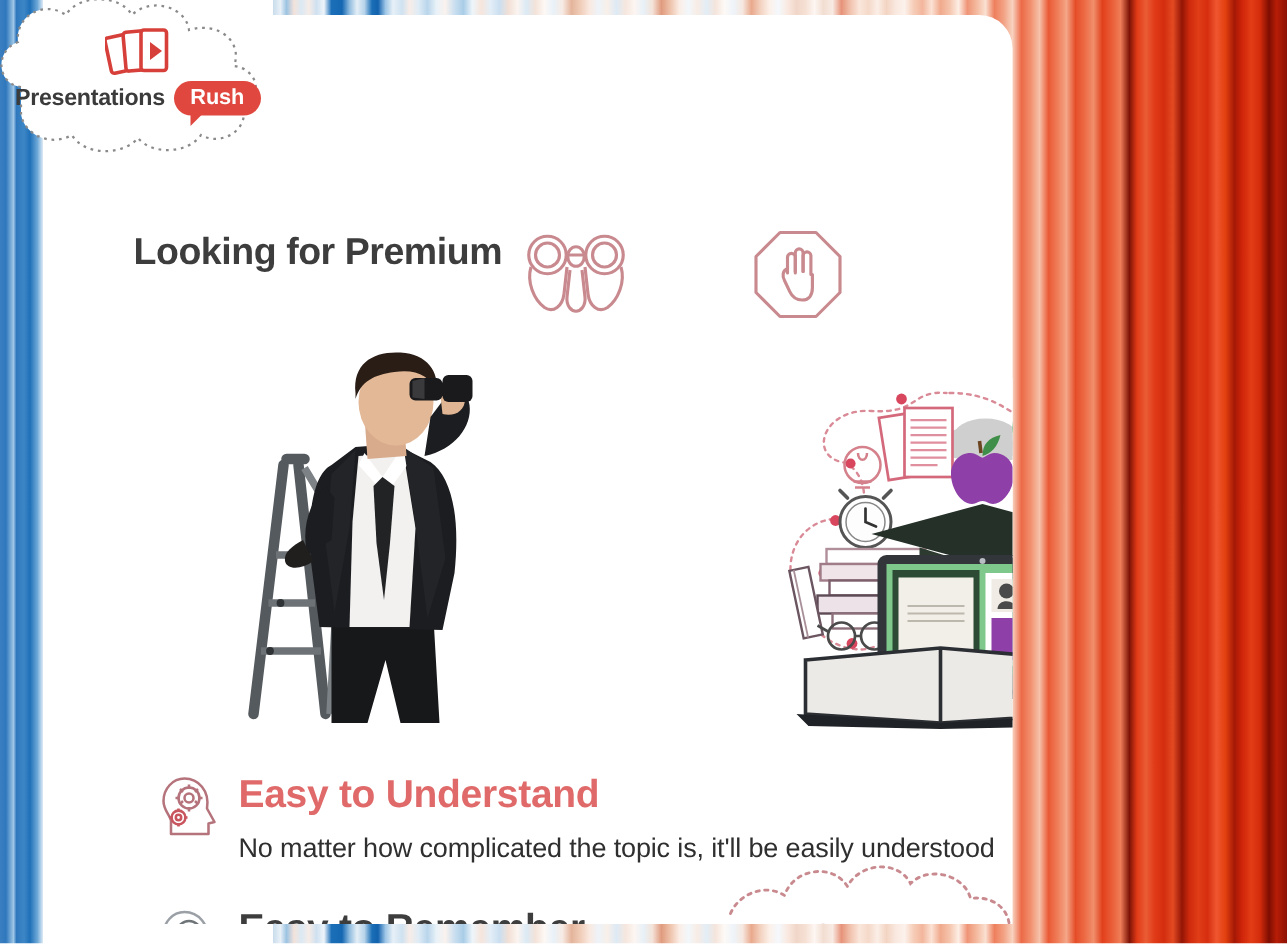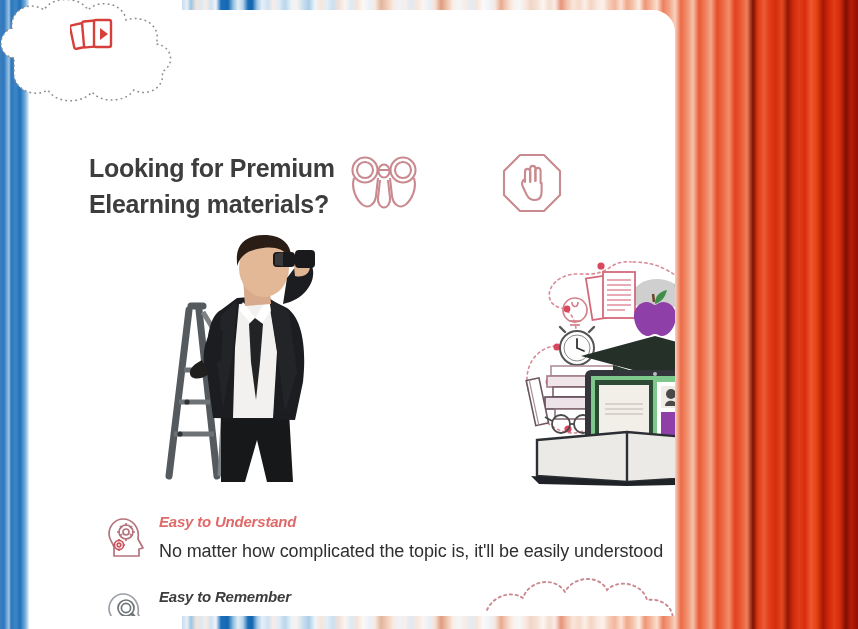--- a/index.html
+++ b/index.html
@@ -101,21 +101,21 @@
   
   #img-businessman{position:absolute;left:88px;top:222px;width:240px;height:250px;}
   #img-elearning{position:absolute;left:492px;top:242px;width:232px;height:215px;}
 
   
   #features{position:absolute;left:78px;top:503px;width:560px;}
   .feature{display:flex;align-items:flex-start;margin-bottom:22px;}
   .feature-icon{width:44px;flex:0 0 44px;padding-top:2px;}
   .feature-body{flex:1;padding-left:8px;}
   .feature-title{
-    font-size:15px;font-weight:bold;line-height:1.25;letter-spacing:-0.2px;font-style:italic;
+    font-size:26px;font-weight:bold;line-height:1.25;letter-spacing:-0.2px;
   }
   .t-red{color:#e06a6a;}
   .t-dark{color:#3d3d3d;}
   .feature-desc{
     font-size:18px;color:#2f2f2f;line-height:1.62;margin-top:5px;
     letter-spacing:-0.1px;
   }
 
   
   #bottom-cloud{position:absolute;right:0px;bottom:-24px;z-index:5;}
@@ -125,21 +125,20 @@
 
 <div id="stripes"></div>
 
 <div id="card">
 
   <div class="head-row">
 
     <div class="head-block" id="head-left">
       <div class="head-lines">
         <div>Looking for Premium</div>
-        <div>Elearning materials?</div>
       </div>
       <div class="head-icon">
         <svg width="74" height="60" viewBox="0 0 74 60">
           <g fill="none" stroke="#c98a8f" stroke-width="2.1">
             <circle cx="18" cy="18" r="12.5"></circle>
             <circle cx="18" cy="18" r="8"></circle>
             <circle cx="56" cy="18" r="12.5"></circle>
             <circle cx="56" cy="18" r="8"></circle>
             <path d="M31 18 h12"></path>
             <ellipse cx="37" cy="19" rx="5.5" ry="6.5"></ellipse>
@@ -443,13 +442,17 @@
     <svg width="46" height="40" viewBox="0 0 46 40">
       <g>
         <rect x="2" y="8" width="15" height="24" rx="2" fill="#ffffff" stroke="#d7403a" stroke-width="2.4" transform="rotate(-12 9 20)"></rect>
         <rect x="13" y="5" width="15" height="26" rx="2" fill="#ffffff" stroke="#d7403a" stroke-width="2.4" transform="rotate(-5 20 18)"></rect>
         <rect x="24" y="4" width="17" height="27" rx="2" fill="#ffffff" stroke="#d7403a" stroke-width="2.4"></rect>
         <path d="M30 12 L38 18 L30 24 Z" fill="#d7403a"></path>
       </g>
     </svg>
   </div>
 
+  <div class="logo-text-wrap">
+    <span class="logo-word">Presentations</span>
+    <span class="logo-badge">Rush</span>
+  </div>
 </div>
 
 </body></html>

